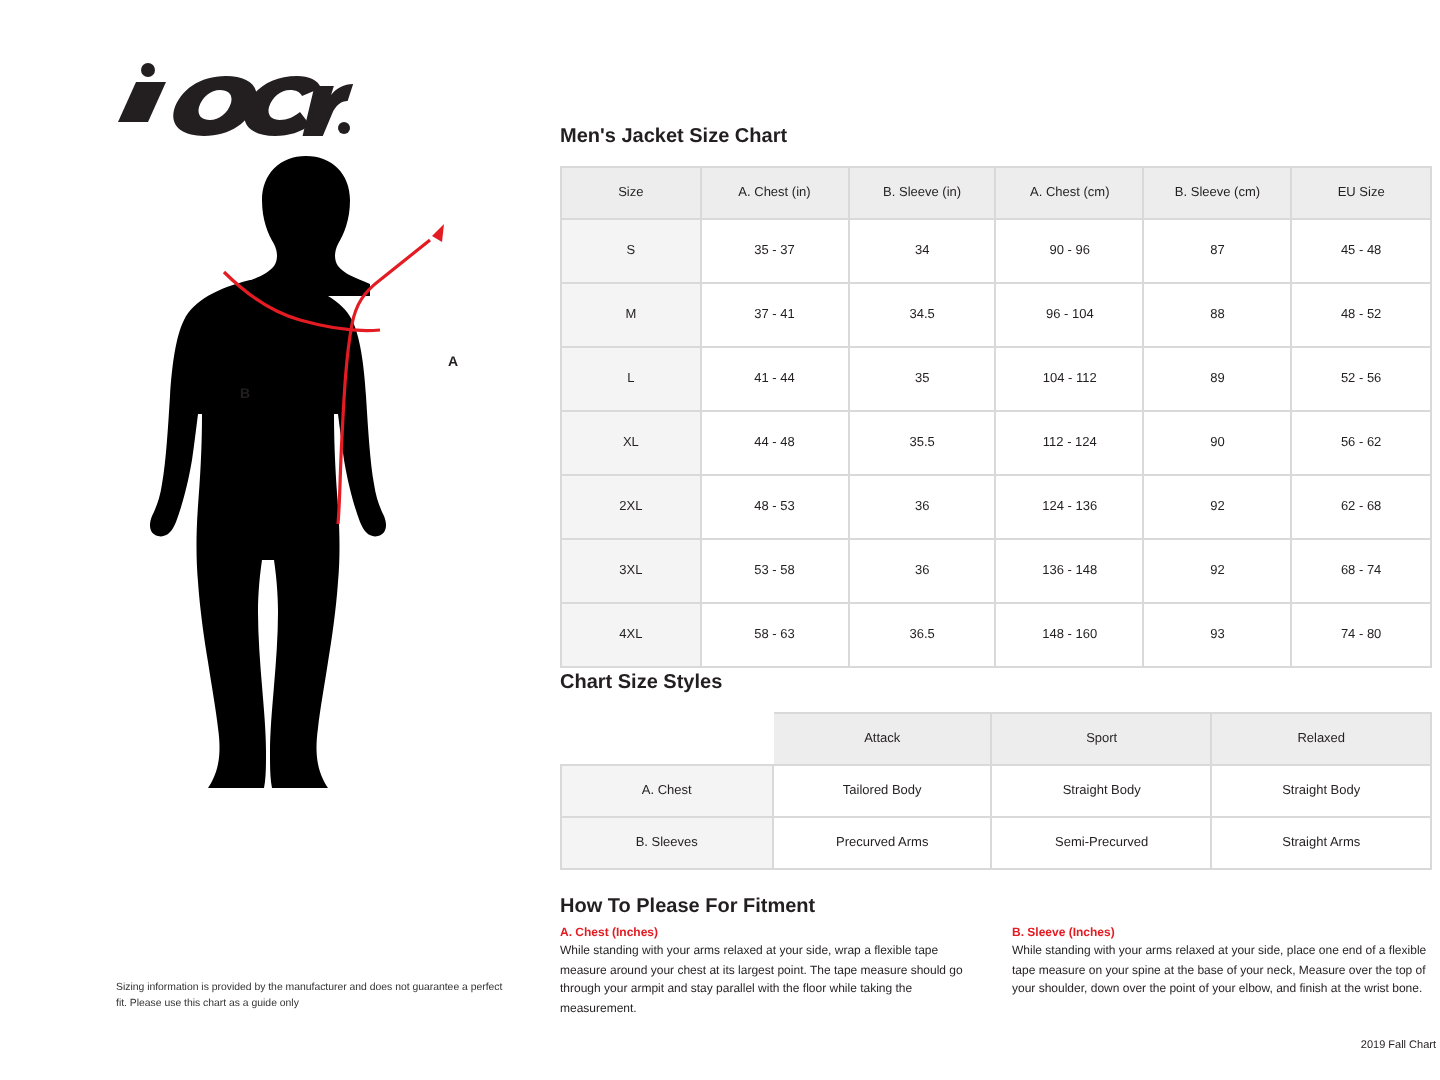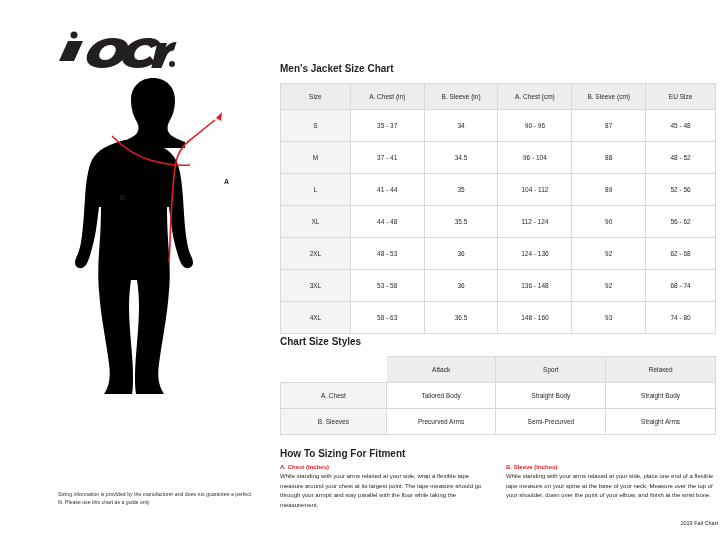--- a/index.html
+++ b/index.html
@@ -363,21 +363,21 @@
         </tr>
         <tr>
           <td>B. Sleeves</td>
           <td>Precurved Arms</td>
           <td>Semi-Precurved</td>
           <td>Straight Arms</td>
         </tr>
       </tbody>
     </table>
 
-    <h2 class="section-title" id="measure-title">How To Sizing For Fitment</h2>
+    <h2 class="section-title" id="measure-title">How To Please For Fitment</h2>
 
     <div class="measure-cols">
       <div class="measure-col">
         <div class="measure-head">A. Chest (Inches)</div>
         <div class="measure-body">While standing with your arms relaxed at your side, wrap a flexible tape measure around your chest at its largest point. The tape measure should go through your armpit and stay parallel with the floor while taking the measurement.</div>
       </div>
       <div class="measure-col">
         <div class="measure-head">B. Sleeve (Inches)</div>
         <div class="measure-body">While standing with your arms relaxed at your side, place one end of a flexible tape measure on your spine at the base of your neck, Measure over the top of your shoulder, down over the point of your elbow, and finish at the wrist bone.</div>
       </div>

